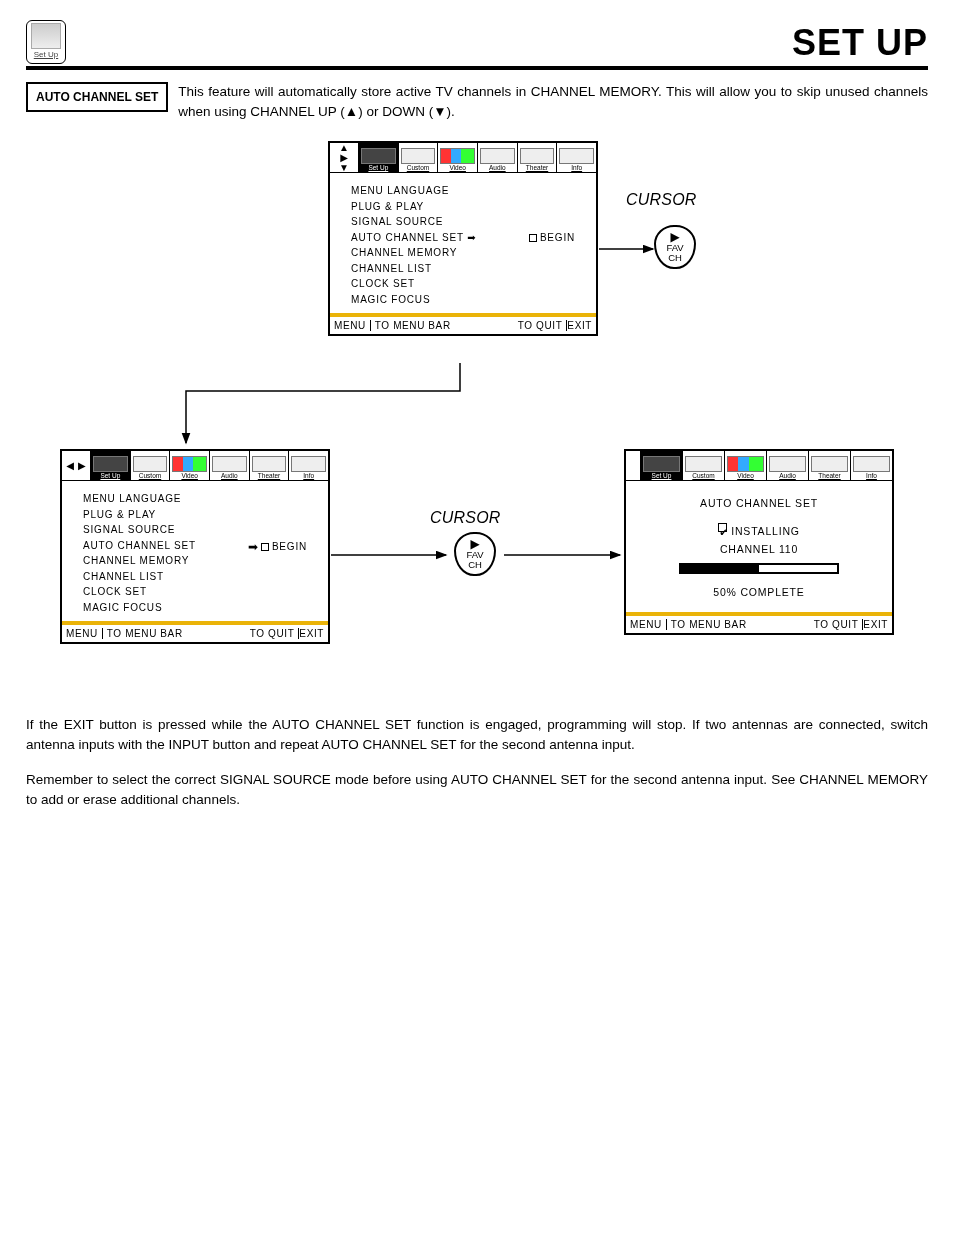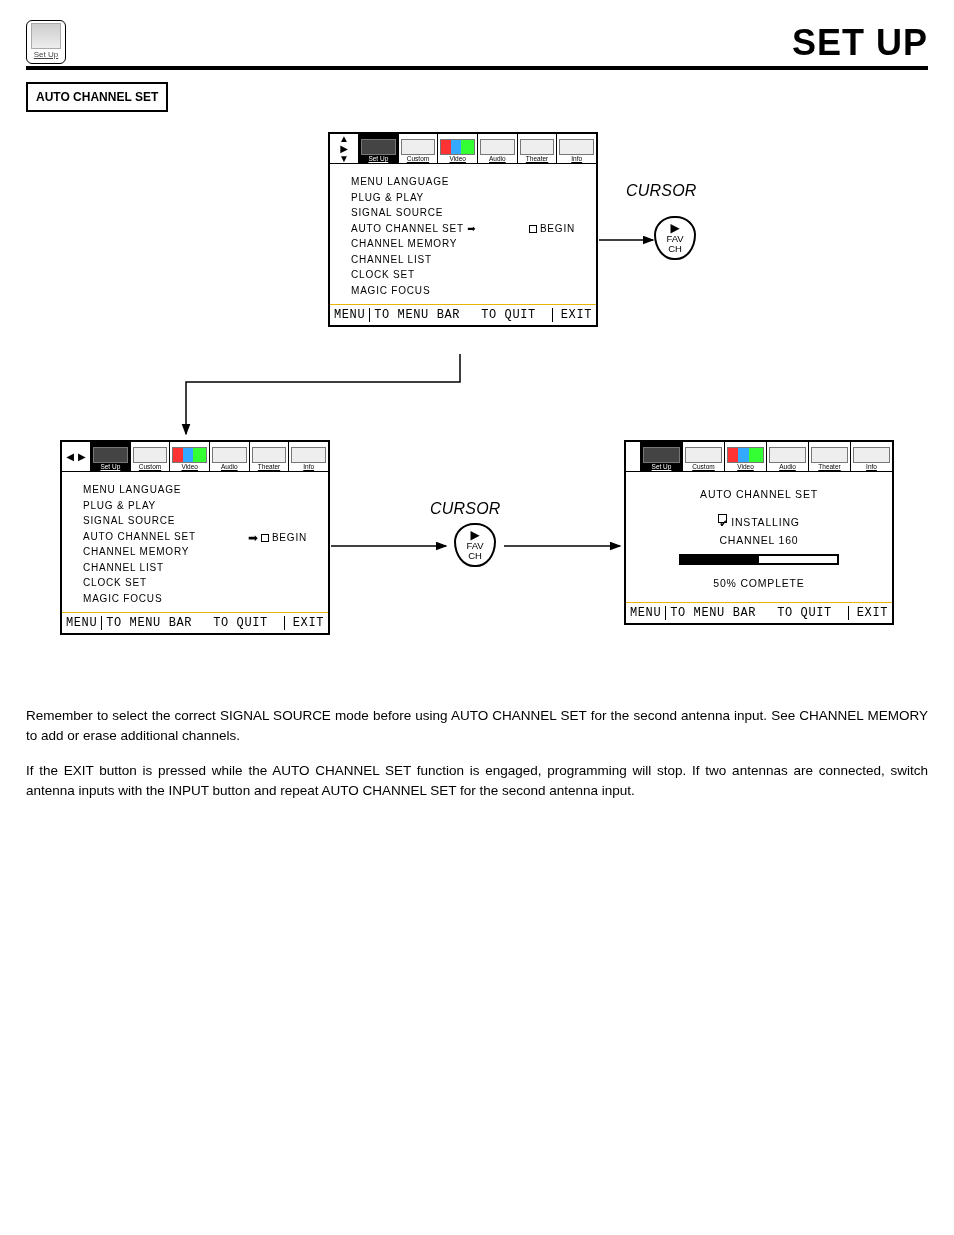--- a/index.html
+++ b/index.html
@@ -106,29 +106,28 @@
   }
   .osd .body .row { white-space:nowrap; }
   .osd .body .row.sel { font-weight:normal; }
   .osd .body .begin {
     display:inline-block; float:right;
     font-size:10px; letter-spacing:0.8px;
   }
   .osd .body .begin .sq { display:inline-block;width:8px;height:8px;border:1.5px solid #000;vertical-align:-1px;margin-right:3px;}
   .osd .body .begin .ar { font-size:12px; vertical-align:-1px; margin-right:2px;}
   .osd .foot {
-    border-top: 1px solid #eab308;
+    border-top: 4px solid #eab308;
     display:flex;
-    font-size:12px; letter-spacing:0.6px;
+    font-size:10px; letter-spacing:0.6px;
     padding: 3px 4px;
-    font-family: Liberation Mono, monospace;
   }
   .osd .foot .c1 { border-right:1px solid #000; padding-right:4px; margin-right:4px;}
   .osd .foot .sp { flex:1;}
-  .osd .foot .c3 { border-right:1px solid #000; padding-right:16px; margin-right:8px;}
+  .osd .foot .c3 { border-right:1px solid #000; padding-right:4px; margin-right:0;}
   .cursor-lbl {
     position:absolute;
     font-size:16px; letter-spacing:0.2px;font-style:italic;
   }
   .favch {
     position:absolute;
     width:42px;height:42px;
     border:2px solid #000;
     border-radius:50% 50% 50% 50% / 45% 45% 60% 60%;
     transform: scaleY(1.05);
@@ -166,20 +165,21 @@
 <div class="header">
   <div class="setup-icon-box">
     <div class="ico"></div>
     <div class="lbl">Set Up</div>
   </div>
   <div class="page-title">SET UP</div>
 </div>
 
 <div class="intro-row">
   <div class="tag">AUTO CHANNEL SET</div>
+  <div class="intro-text">This feature will automatically store active TV channels in CHANNEL MEMORY.  This will allow you to skip unused channels when using CHANNEL UP (▲) or DOWN (▼).</div>
 </div>
 
 <div class="diagram">
 
   <svg class="flow" viewBox="0 0 902 560">
     <defs>
       <marker id="ah" markerWidth="10" markerHeight="10" refX="7" refY="3" orient="auto">
         <path d="M0,0 L8,3 L0,6 Z" fill="#000"></path>
       </marker>
     </defs>
@@ -338,33 +338,33 @@
           <div class="lbl2">Theater</div>
         </div>
       <div class="cell">
           <div class="mini"></div>
           <div class="lbl2">Info</div>
         </div>
     </div>
     <div class="progress-block">
       <div style="margin-bottom:10px;">AUTO CHANNEL SET</div>
       <div><span class="chk">✔</span><span>INSTALLING</span></div>
-      <div>CHANNEL 160</div>
+      <div>CHANNEL 110</div>
       <div class="pbar">
           <div class="fill"></div>
         </div>
       <div>50% COMPLETE</div>
     </div>
     <div class="foot">
       <span class="c1">MENU</span>
       <span>TO MENU BAR</span>
       <span class="sp"></span>
       <span class="c3">TO QUIT</span>
       <span>EXIT</span>
     </div>
   </div>
 
 </div>
 
 <div class="body-text">
+  <p>If the EXIT button is pressed while the AUTO CHANNEL SET function is engaged, programming will stop.  If two antennas are connected, switch antenna inputs with the INPUT button and repeat AUTO CHANNEL SET for the second antenna input.</p>
   <p>Remember to select the correct SIGNAL SOURCE mode before using AUTO CHANNEL SET for the second antenna input.  See CHANNEL MEMORY to add or erase additional channels.</p>
-  <p>If the EXIT button is pressed while the AUTO CHANNEL SET function is engaged, programming will stop.  If two antennas are connected, switch antenna inputs with the INPUT button and repeat AUTO CHANNEL SET for the second antenna input.</p>
 </div>
 
 </body></html>

